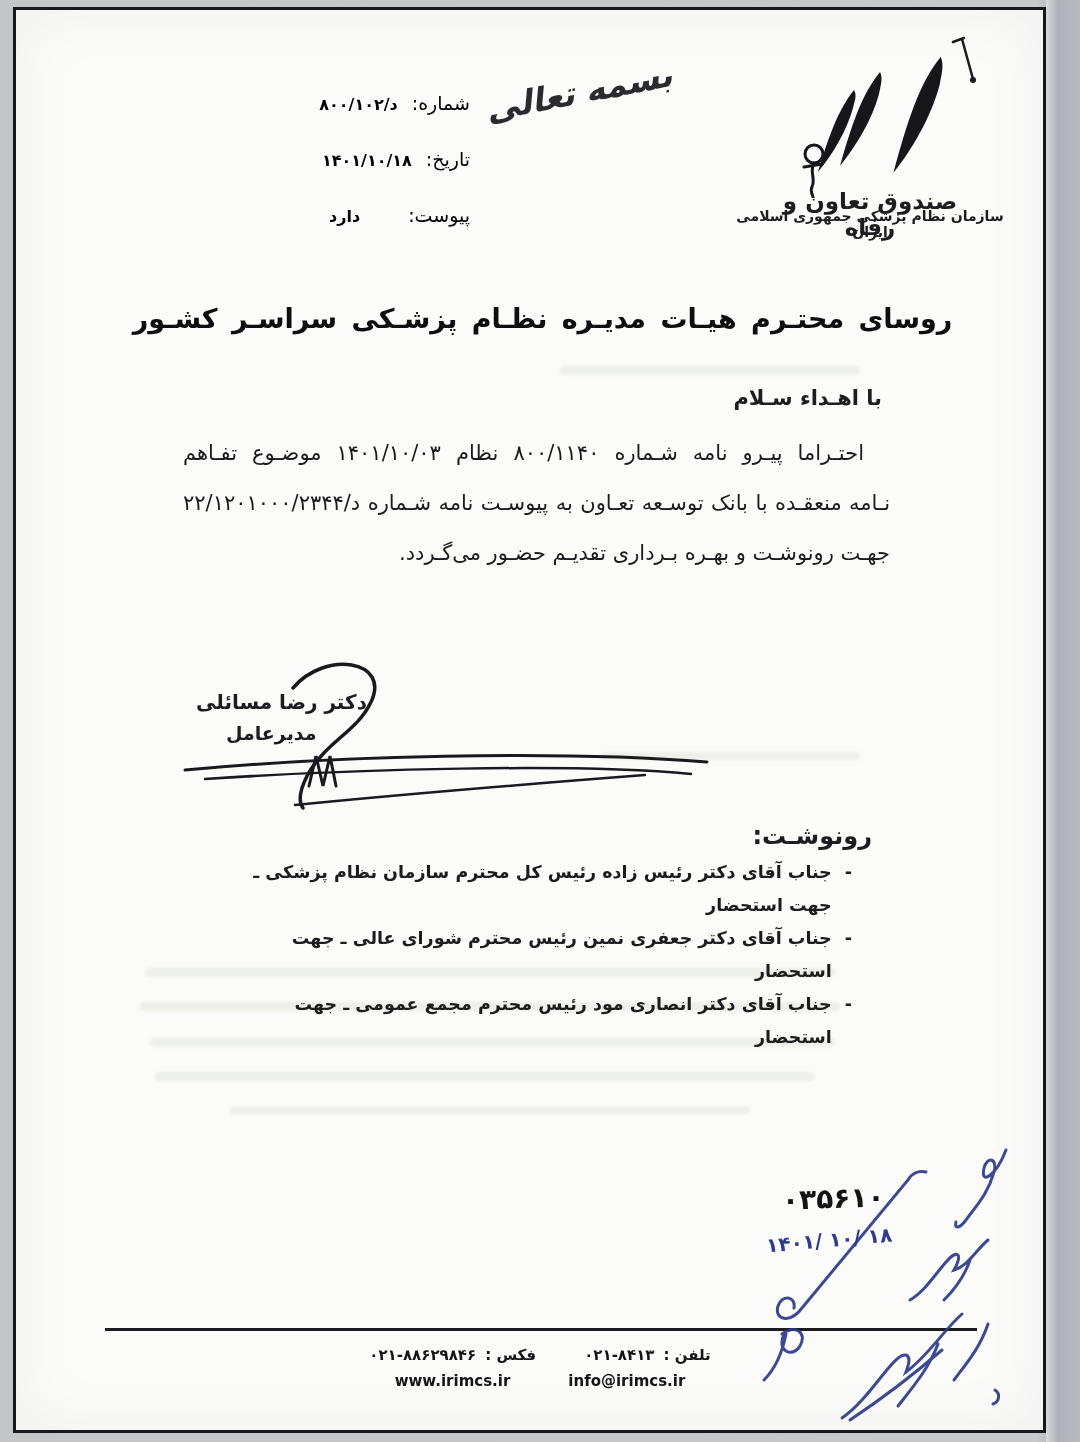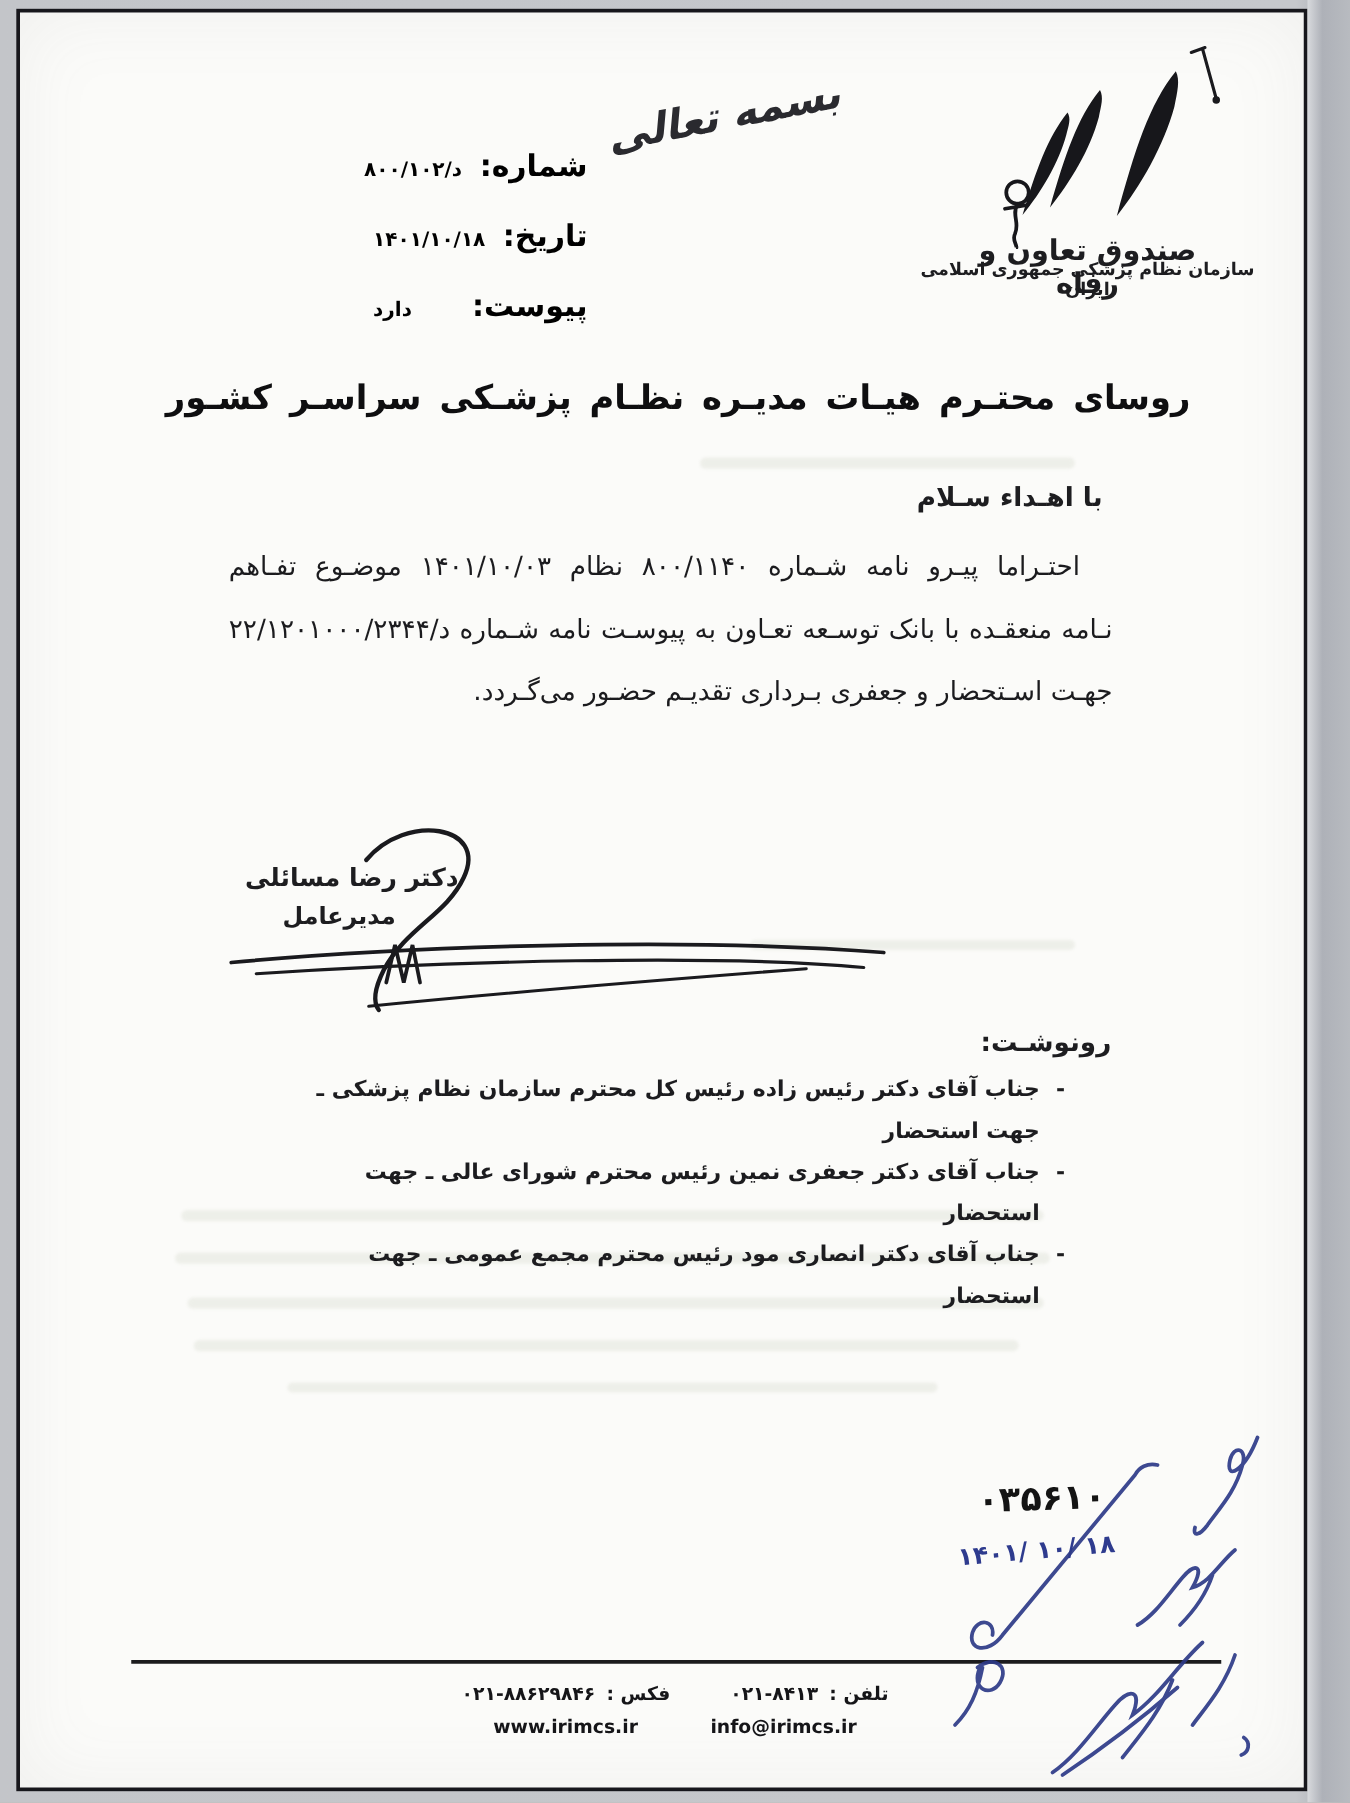--- a/index.html
+++ b/index.html
@@ -27,41 +27,41 @@
     color:#2a2a2f; transform:rotate(-11deg) skewX(-16deg); text-align:center;
   }
 
   .logo-svg { position:absolute; left:792px; top:50px; }
   .org-name { left:758px; top:188px; width:224px; text-align:center; font-size:23px; font-weight:700; }
   .org-subtitle { left:733px; top:208px; width:274px; text-align:center; font-size:14px; font-weight:700; }
   .pen-mark { position:absolute; left:945px; top:30px; }
 
   .meta-row { position:absolute; left:230px; width:240px; display:flex; direction:rtl;
               gap:14px; align-items:baseline; }
-  .meta-label { font-size:24px; font-weight:700; white-space:nowrap;margin-top:27px; }
+  .meta-label { font-size:19px; font-weight:400; white-space:nowrap; }
   .meta-value { font-size:16px; font-weight:700; white-space:nowrap; }
   .meta-row.r1 { top:92px; } .meta-row.r2 { top:148px; } .meta-row.r3 { top:204px; }
   .meta-row.r3 .meta-value { margin-right:34px; }
 
   .title { left:120px; top:303px; width:845px; text-align:center;
            font-size:27px; font-weight:700; color:#0e0e10; word-spacing:5px; }
 
   .salutation { right:198px; top:386px; font-size:21px; font-weight:700; }
 
   .body-block { left:183px; top:428px; width:707px; font-size:21px; line-height:50px;
                 color:#1b1b1e; font-weight:500; }
   .body-line { direction:rtl; text-align:justify; text-align-last:justify; }
   .body-line.first { padding-right:26px; }
   .body-line.last { text-align-last:right; }
 
   .sig-name { left:196px; top:690px; font-size:20px; font-weight:700; }
   .sig-role { left:226px; top:722px; font-size:19px; font-weight:700; }
   .sig-svg { position:absolute; left:175px; top:658px; }
 
-  .cc-heading { right:191px; top:822px; font-size:21px; font-weight:700; }
+  .cc-heading { right:208px; top:822px; font-size:24px; font-weight:700; }
   .cc-list { position:absolute; right:228px; top:856px; width:610px; direction:rtl; }
   .cc-item { display:flex; direction:rtl; gap:13px; line-height:33px;
              font-size:17.5px; font-weight:600; color:#1c1c1f; }
   .cc-dash { font-weight:700; }
 
   .stamp-number { left:782px; top:1182px; font-size:28px; font-weight:700;
                   letter-spacing:7px; color:#141414; transform:rotate(-2deg); }
   .hw-date { left:766px; top:1228px; font-size:20px; font-weight:700; letter-spacing:2px;
              color:#2e3b8e; transform:rotate(-5deg); }
   .scrawl-svg { position:absolute; left:700px; top:1128px; z-index:5; }
@@ -129,21 +129,21 @@
     <span class="meta-value">دارد</span>
   </div>
 
   <div class="txt title rtl">روسای محتـرم هیـات مدیـره نظـام پزشـکی سراسـر کشـور</div>
 
   <div class="txt salutation rtl">با اهـداء سـلام</div>
 
   <div class="txt body-block">
     <div class="body-line first"><span>احتـراما پیـرو نامه شـماره </span><span class="num" dir="ltr">۸۰۰/۱۱۴۰</span><span> نظام </span><span class="num" dir="ltr">۱۴۰۱/۱۰/۰۳</span><span> موضـوع تفـاهم</span></div>
     <div class="body-line"><span>نـامه منعقـده با بانک توسـعه تعـاون به پیوسـت نامه شـماره </span><span class="num" dir="ltr">۲۲/۱۲۰۱۰۰۰/د/۲۳۴۴</span></div>
-    <div class="body-line last"><span>جهـت اسـتحضار و جعفری بـرداری تقدیـم حضـور می‌گـردد.</span></div>
+    <div class="body-line last"><span>جهـت رونوشـت و بهـره بـرداری تقدیـم حضـور می‌گـردد.</span></div>
   </div>
 
   <svg class="sig-svg" width="545" height="155" viewBox="0 0 545 155">
     <g fill="none" stroke="#1a1a1e" stroke-linecap="round">
       <path d="M118,30 C150,-8 216,2 196,44 C182,74 150,84 132,118 C126,130 122,142 128,150" stroke-width="3.5"></path>
       <path d="M10,112 C160,98 380,92 532,104" stroke-width="3"></path>
       <path d="M30,121 C180,111 400,105 516,116" stroke-width="2.5"></path>
       <path d="M134,128 l7,-30 l7,30 l7,-30 l6,30" stroke-width="3"></path>
       <path d="M120,147 C220,137 340,127 470,117" stroke-width="2.5"></path>
     </g>

